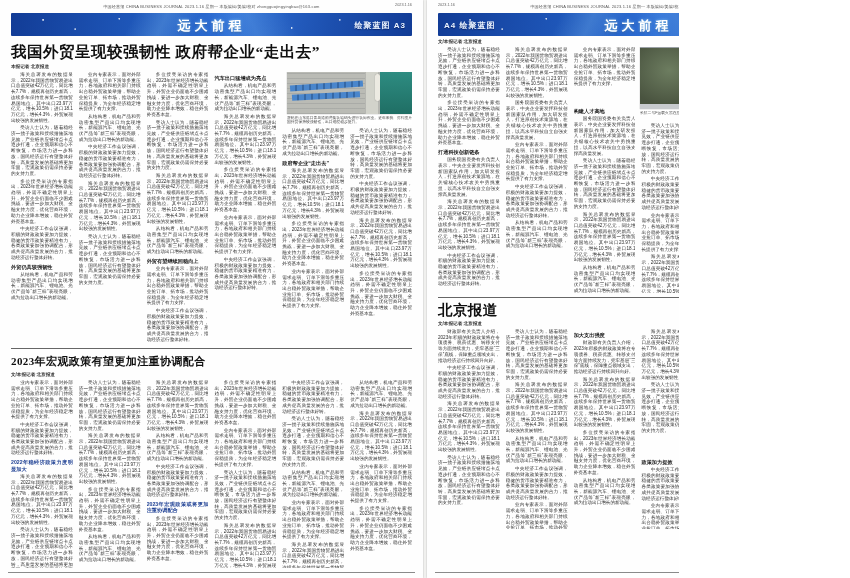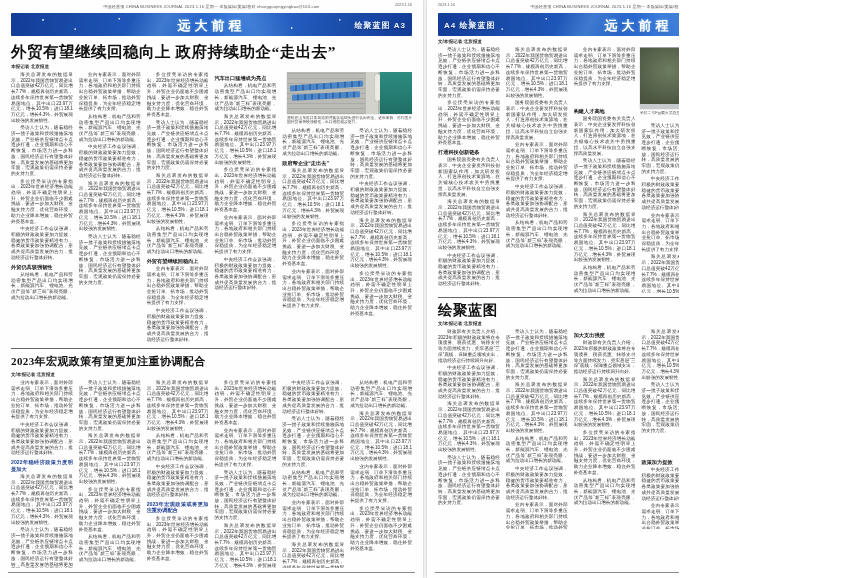--- a/index.html
+++ b/index.html
@@ -87,21 +87,21 @@
       <div class="masthead-row">
         <span class="mast-center">中国经营报 CHINA BUSINESS JOURNAL  2023.1.16 星期一  本版编辑/美编/校对  zhongguojingyingbao@163.com</span>
         <span class="corner r">2023.1.16</span>
       </div>
       <div class="banner">
         <span class="banner-title">远大前程</span>
         <span class="banner-label r">绘聚蓝图 A3</span>
       </div>
 
       <div>
-        <div class="h1">外贸有望继续回稳向上 政府持续助企“走出去”</div>
+        <div class="h1">我国外贸呈现较强韧性 政府帮企业“走出去”</div>
         <div class="byline">本报记者 北京报道</div>
         <div class="abody" style="height:272px;">
           <div class="photo-wrap pw-port">
             <div class="photo port">
               <div class="port-yard"></div>
               <div class="port-roof1"></div>
               <div class="port-roof2"></div>
               <div class="port-quay"></div>
               <div class="port-ship"></div>
               <div class="port-water"></div>
@@ -285,21 +285,21 @@
               <div class="para">多位接受采访的专家指出，2023年世界经济增长动能趋弱，外需不确定性明显上升，外贸企业仍面临不少困难挑战，要进一步加大财税、金融支持力度，优化营商环境，助力企业降本增效，稳住外贸外资基本盘。</div>
               <div class="para">受访人士认为，随着稳经济一揽子政策和接续措施落地见效，产业链供应链堵点卡点逐步打通，企业预期和信心不断恢复，市场活力进一步释放，国民经济运行有望整体好转，高质量发展的基础将更加牢固，宏观政策仍需保持必要的支持力度。</div>
               <div class="para">业内专家表示，面对外部需求走弱、订单下滑等多重压力，各地政府和相关部门持续出台稳外贸政策举措，帮助企业抢订单、拓市场，推动外贸保稳提质，为全年经济稳定增长提供了有力支撑。</div>
             </div>
           </div>
       </div>
 
       <div class="divider"></div>
 
       <div>
-        <div class="h2" style="font-size:14.5px;">绘聚蓝图</div>
+        <div class="h2" style="font-size:14.5px;">北京报道</div>
         <div class="byline">文/本报记者 北京报道</div>
         <div class="abody" style="height:200px;">
             <div class="col">
               <div class="para">财政部有关负责人介绍，2023年积极的财政政策将在专项债券、税费优惠、转移支付等方面持续发力，兜牢基层“三保”底线，保障重点领域支出，推动经济运行持续回升向好。</div>
               <div class="para">中央经济工作会议强调，积极的财政政策要加力提效，稳健的货币政策要精准有力，各类政策要加强协调配合，形成共促高质量发展的合力，推动经济运行整体好转。</div>
               <div class="para">海关总署发布的数据显示，2022年我国货物贸易进出口总值突破42万亿元，同比增长7.7%，规模再创历史新高，连续多年保持世界第一货物贸易国地位。其中出口23.97万亿元，增长10.5%；进口18.1万亿元，增长4.3%，外贸展现出较强的发展韧性。</div>
               <div class="para">受访人士认为，随着稳经济一揽子政策和接续措施落地见效，产业链供应链堵点卡点逐步打通，企业预期和信心不断恢复，市场活力进一步释放，国民经济运行有望整体好转，高质量发展的基础将更加牢固，宏观政策仍需保持必要的支持力度。</div>
             </div>
             <div class="col">
               <div class="para">受访人士认为，随着稳经济一揽子政策和接续措施落地见效，产业链供应链堵点卡点逐步打通，企业预期和信心不断恢复，市场活力进一步释放，国民经济运行有望整体好转，高质量发展的基础将更加牢固，宏观政策仍需保持必要的支持力度。</div>

